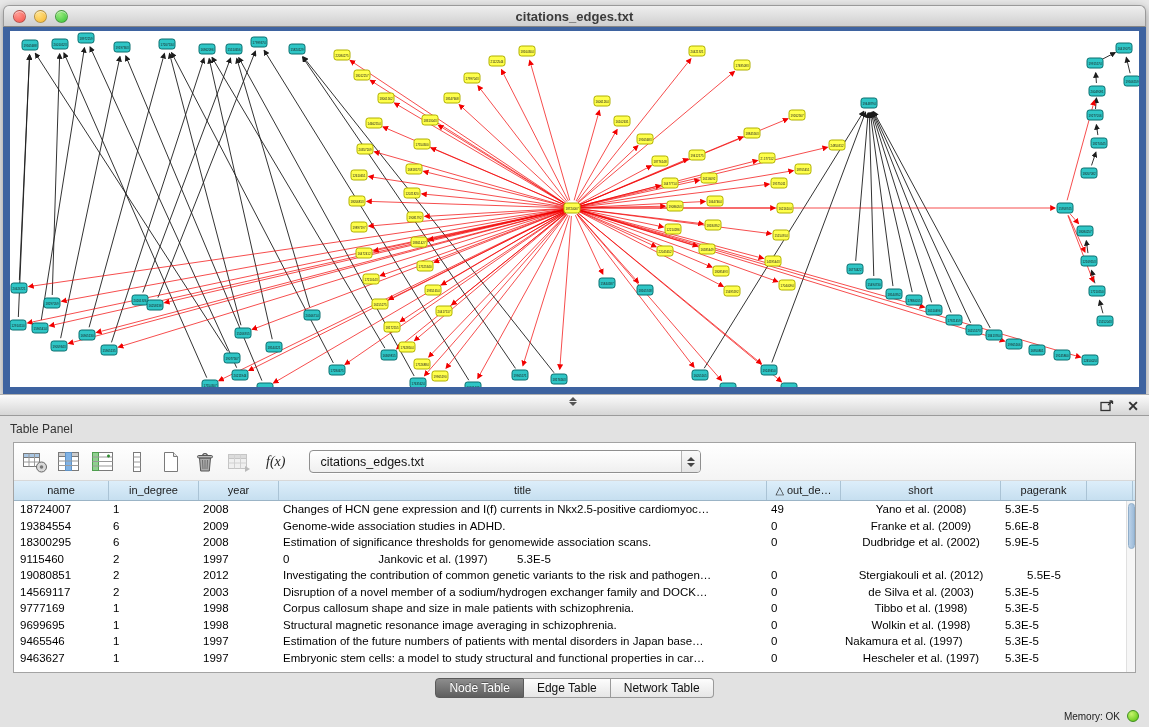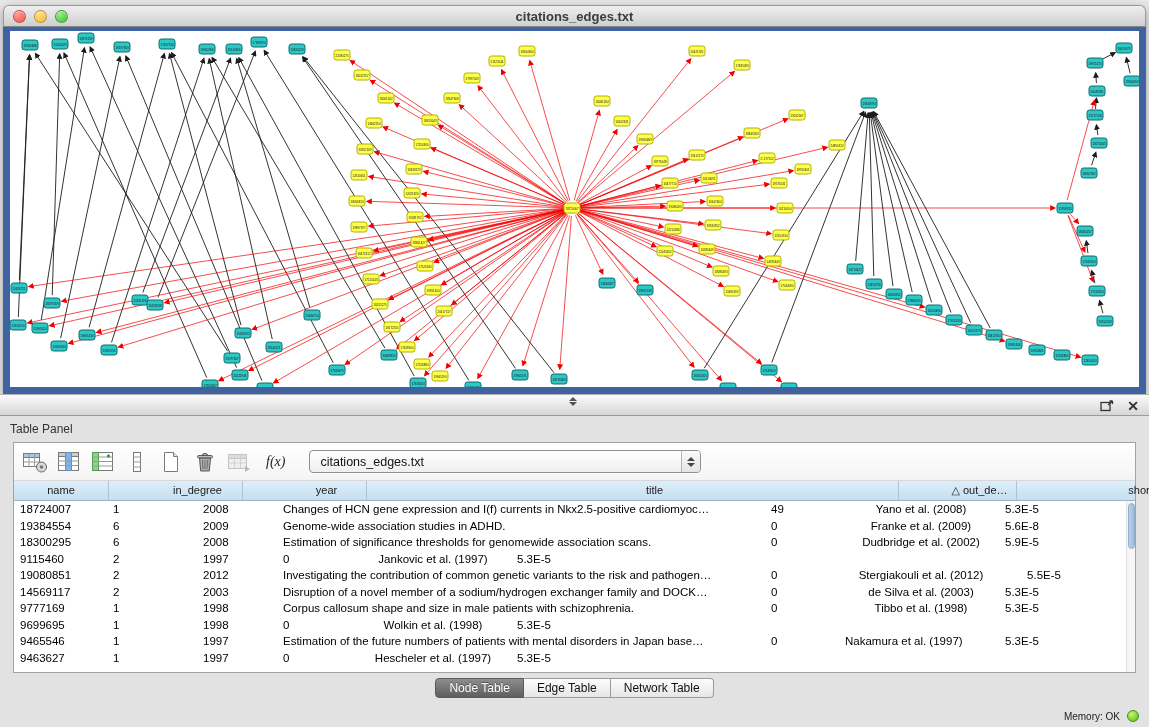--- a/index.html
+++ b/index.html
@@ -58,21 +58,21 @@
   .combo-text { font-size:12.5px; color:#111; padding-left:10px; flex:1;
     white-space:nowrap; overflow:hidden; }
   .combo-arrows { width:19px; height:100%; border-left:1px solid #b5b5b5;
     display:flex; flex-direction:column; align-items:center; justify-content:center; gap:2px;
     background:linear-gradient(#fafafa,#e4e4e4); border-radius:0 3px 3px 0; }
   .combo-arrows i { display:block; width:0; height:0; }
   .combo-arrows .up { border-left:4px solid transparent; border-right:4px solid transparent; border-bottom:4px solid #444; }
   .combo-arrows .dn { border-left:4px solid transparent; border-right:4px solid transparent; border-top:4px solid #444; }
 
   .thead { height:20px; display:flex;
-    background:linear-gradient(#ddeefa,#c6dff0); border-bottom:1px solid #9bb4c6;gap:44px; }
+    background:linear-gradient(#ddeefa,#c6dff0); border-bottom:1px solid #9bb4c6; }
   .th { font-size:11px; color:#1a1a1a; text-align:center; line-height:19px;
     border-right:1px solid #aac3d5; white-space:nowrap; overflow:hidden; flex:none; }
   .tbody { height:171px; overflow:hidden; position:relative; background:#fff; }
   .tr { height:16.5px; display:flex; }
   .td { font-size:11.5px; color:#000; line-height:16.5px; padding:0 4px;
     white-space:nowrap; overflow:hidden; flex:none; }
   .td.name { padding-left:6px; }
   .vscroll { position:absolute; right:0; top:0; bottom:0; width:9px;
     background:#f6f6f6; border-left:1px solid #e0e0e0; }
   .vscroll .thumb { width:7px; height:46px; margin:2px auto 0; border-radius:4px;
@@ -878,39 +878,41 @@
           <div class="td title" style="width: 488px; text-align: left;">Corpus callosum shape and size in male patients with schizophrenia.</div>
           <div class="td out_degree" style="width: 74px; text-align: left;">0</div>
           <div class="td short" style="width: 160px; text-align: center;">Tibbo et al. (1998)</div>
           <div class="td pagerank" style="width: 86px; text-align: left;">5.3E-5</div>
           <div class="td filler" style="width: 46px; text-align: left;"></div>
         </div>
         <div class="tr">
           <div class="td name" style="width: 95px; text-align: left;">9699695</div>
           <div class="td in_degree" style="width: 90px; text-align: left;">1</div>
           <div class="td year" style="width: 80px; text-align: left;">1998</div>
+          <div class="td title" style="width: 488px; text-align: left;">Structural magnetic resonance image averaging in schizophrenia.</div>
           <div class="td out_degree" style="width: 74px; text-align: left;">0</div>
           <div class="td short" style="width: 160px; text-align: center;">Wolkin et al. (1998)</div>
           <div class="td pagerank" style="width: 86px; text-align: left;">5.3E-5</div>
           <div class="td filler" style="width: 46px; text-align: left;"></div>
         </div>
         <div class="tr">
           <div class="td name" style="width: 95px; text-align: left;">9465546</div>
           <div class="td in_degree" style="width: 90px; text-align: left;">1</div>
           <div class="td year" style="width: 80px; text-align: left;">1997</div>
           <div class="td title" style="width: 488px; text-align: left;">Estimation of the future numbers of patients with mental disorders in Japan base…</div>
           <div class="td out_degree" style="width: 74px; text-align: left;">0</div>
           <div class="td short" style="width: 160px; text-align: left;">Nakamura et al. (1997)</div>
           <div class="td pagerank" style="width: 86px; text-align: left;">5.3E-5</div>
           <div class="td filler" style="width: 46px; text-align: left;"></div>
         </div>
         <div class="tr">
           <div class="td name" style="width: 95px; text-align: left;">9463627</div>
           <div class="td in_degree" style="width: 90px; text-align: left;">1</div>
           <div class="td year" style="width: 80px; text-align: left;">1997</div>
+          <div class="td title" style="width: 488px; text-align: left;">Embryonic stem cells: a model to study structural and functional properties in car…</div>
           <div class="td out_degree" style="width: 74px; text-align: left;">0</div>
           <div class="td short" style="width: 160px; text-align: center;">Hescheler et al. (1997)</div>
           <div class="td pagerank" style="width: 86px; text-align: left;">5.3E-5</div>
           <div class="td filler" style="width: 46px; text-align: left;"></div>
         </div>
         <div class="vscroll">
           <div class="thumb"></div>
         </div>
     </div>
   </div>

